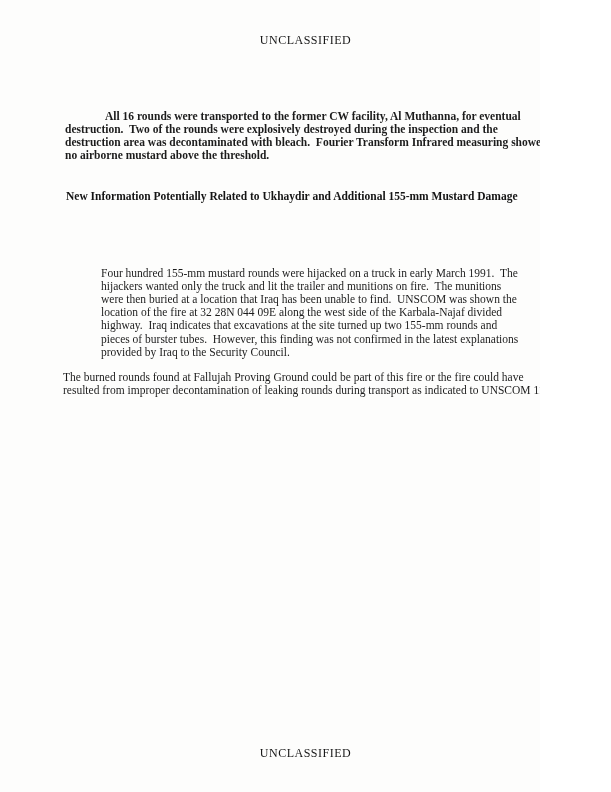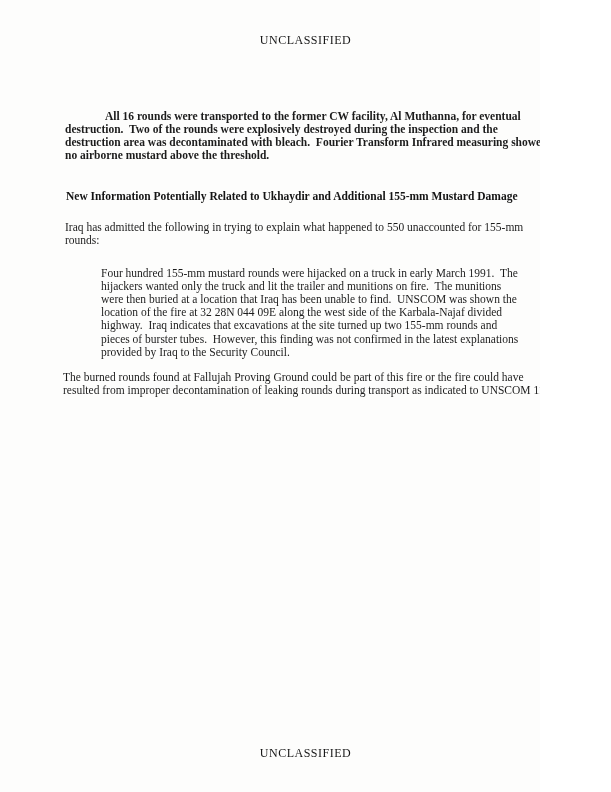--- a/index.html
+++ b/index.html
@@ -74,21 +74,20 @@
 <body>
 
 <div class="page">
 
   <div class="classification top">UNCLASSIFIED</div>
 
   <p class="body-text para-1">All 16 rounds were transported to the former CW facility, Al Muthanna, for eventual destruction.  Two of the rounds were explosively destroyed during the inspection and the destruction area was decontaminated with bleach.  Fourier Transform Infrared measuring showed no airborne mustard above the threshold.</p>
 
   <h2 class="section-heading">New Information Potentially Related to Ukhaydir and Additional 155-mm Mustard Damage</h2>
 
-  <p class="body-text para-2">Iraq has admitted the following in trying to explain what happened to 550 unaccounted for 155-mm rounds:</p>
 
   <p class="body-text block-quote">Four hundred 155-mm mustard rounds were hijacked on a truck in early March 1991.  The hijackers wanted only the truck and lit the trailer and munitions on fire.  The munitions were then buried at a location that Iraq has been unable to find.  UNSCOM was shown the location of the fire at 32 28N 044 09E along the west side of the Karbala-Najaf divided highway.  Iraq indicates that excavations at the site turned up two 155-mm rounds and pieces of burster tubes.  However, this finding was not confirmed in the latest explanations provided by Iraq to the Security Council.</p>
 
   <p class="body-text para-3">The burned rounds found at Fallujah Proving Ground could be part of this fire or the fire could have resulted from improper decontamination of leaking rounds during transport as indicated to UNSCOM 11.</p>
 
   <div class="classification bottom">UNCLASSIFIED</div>
 
 </div>
 
 </body></html>

